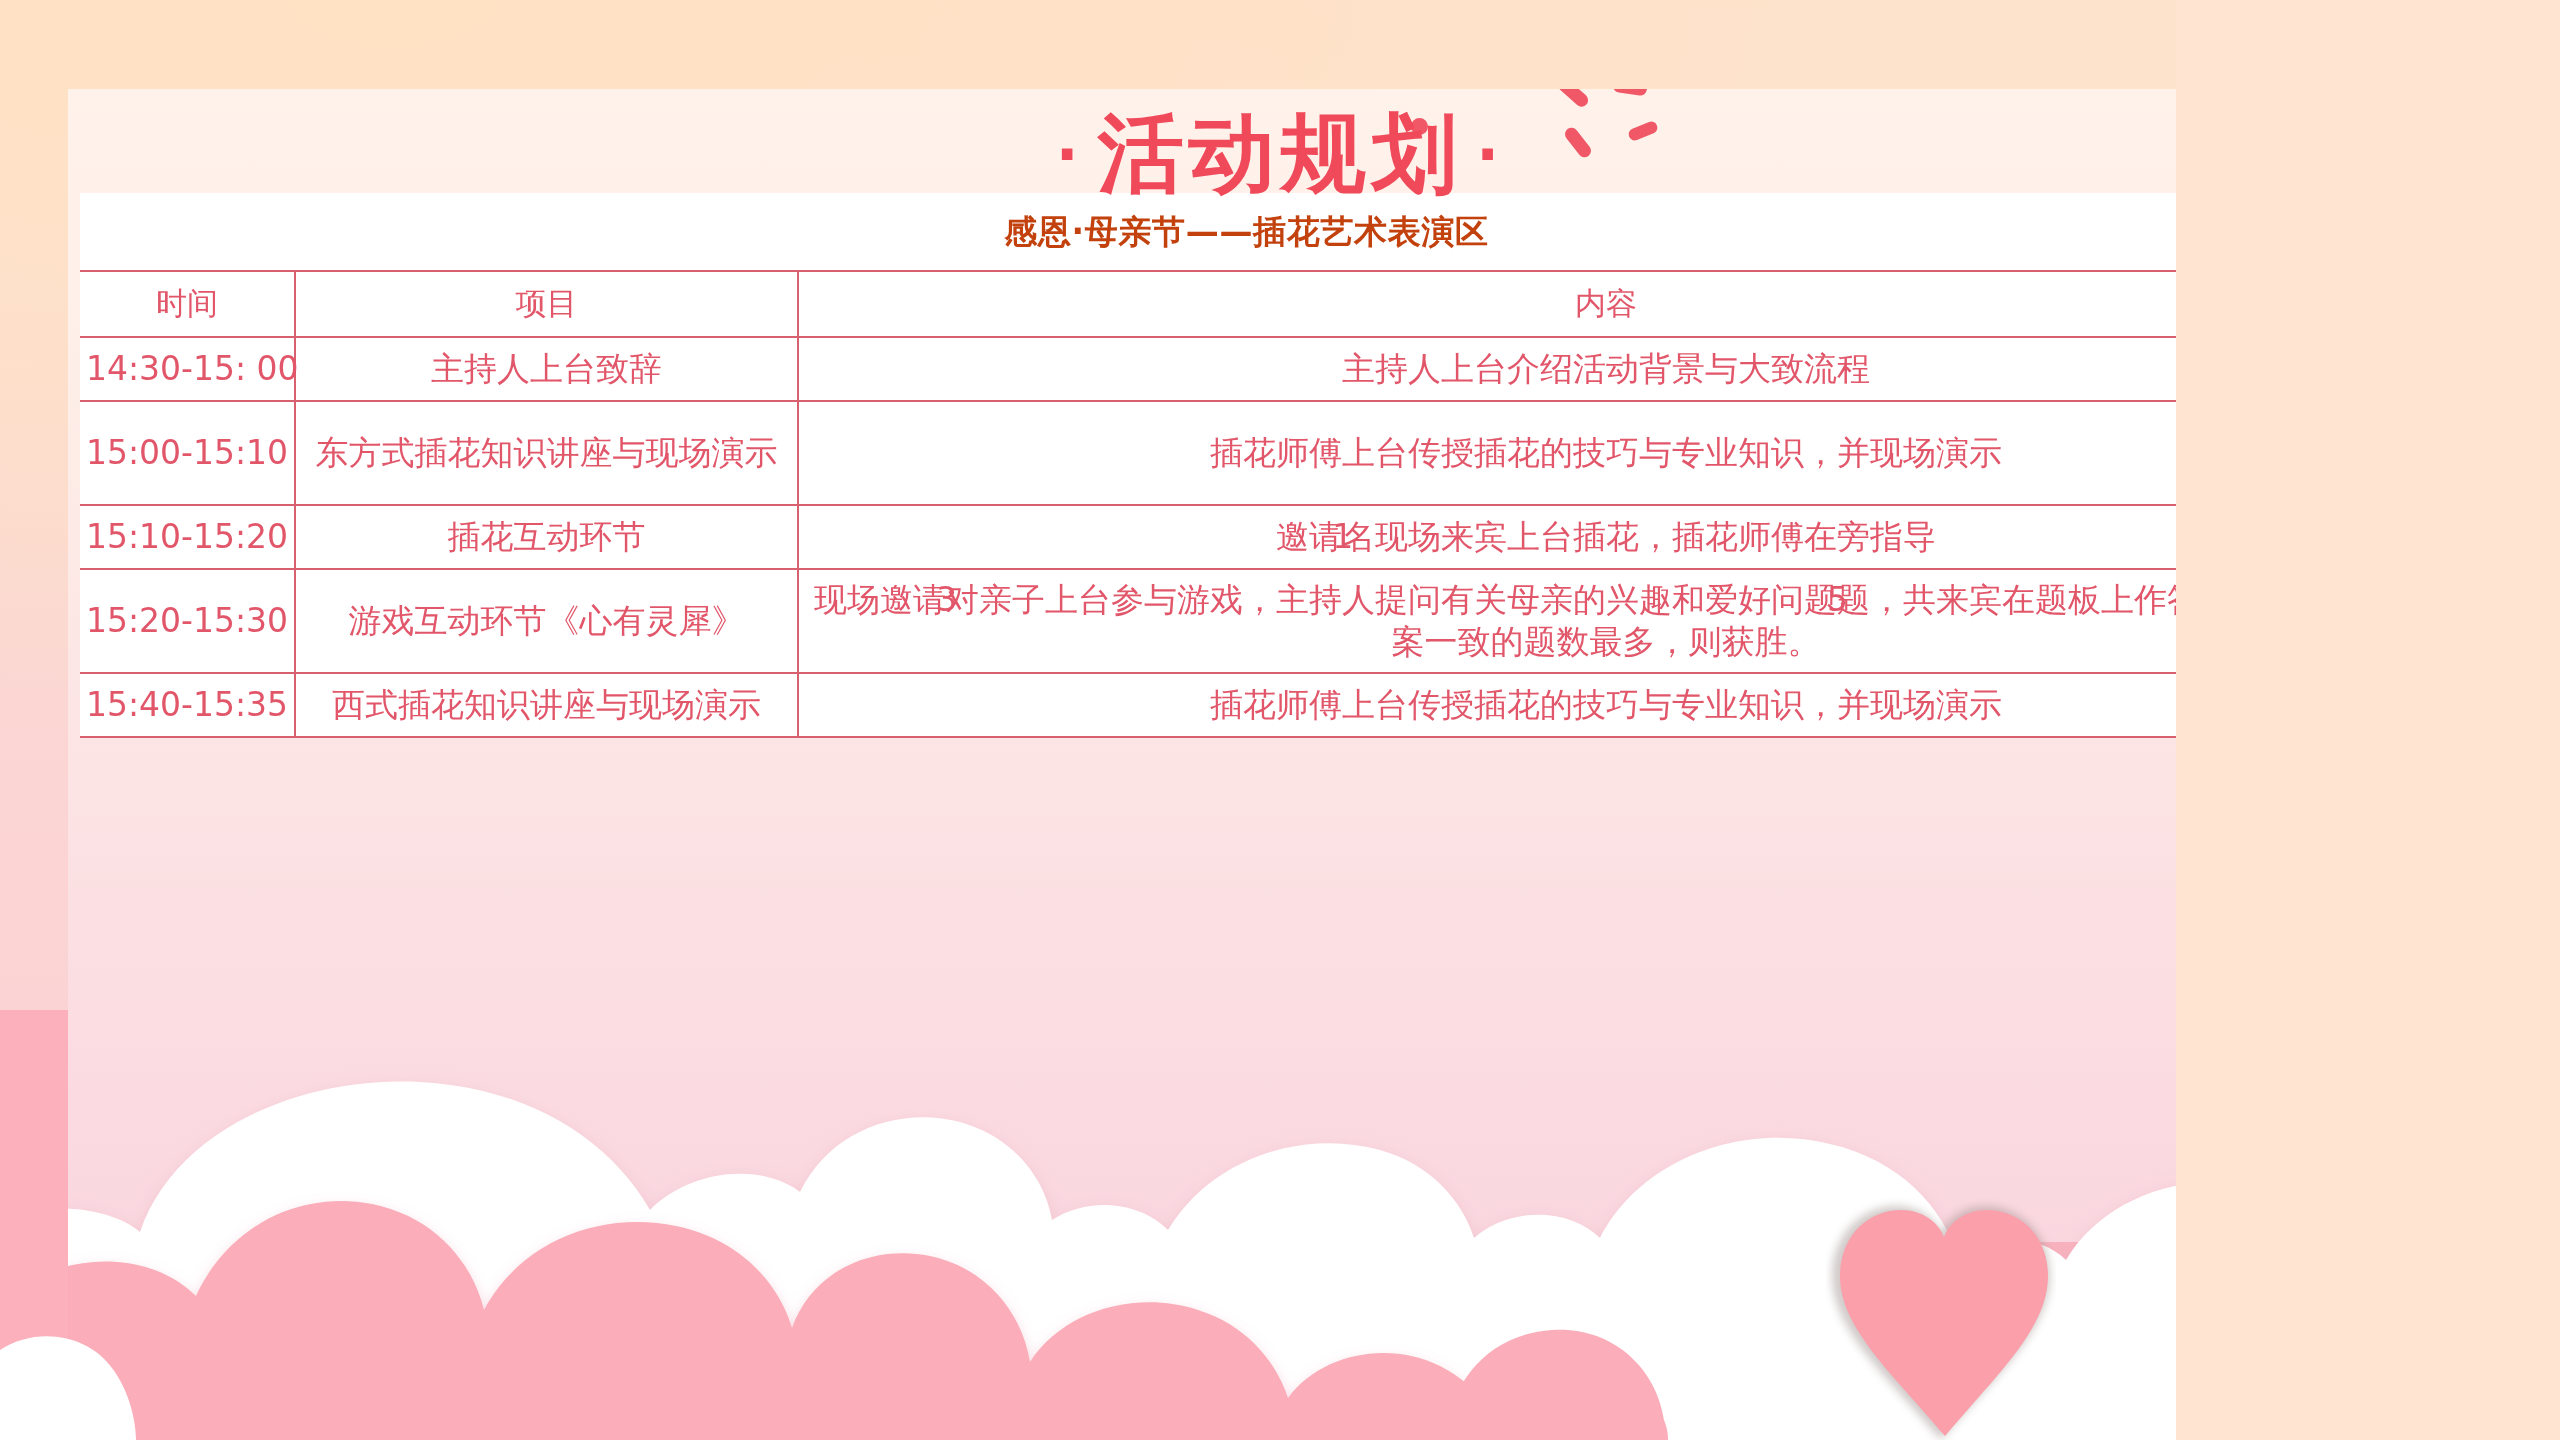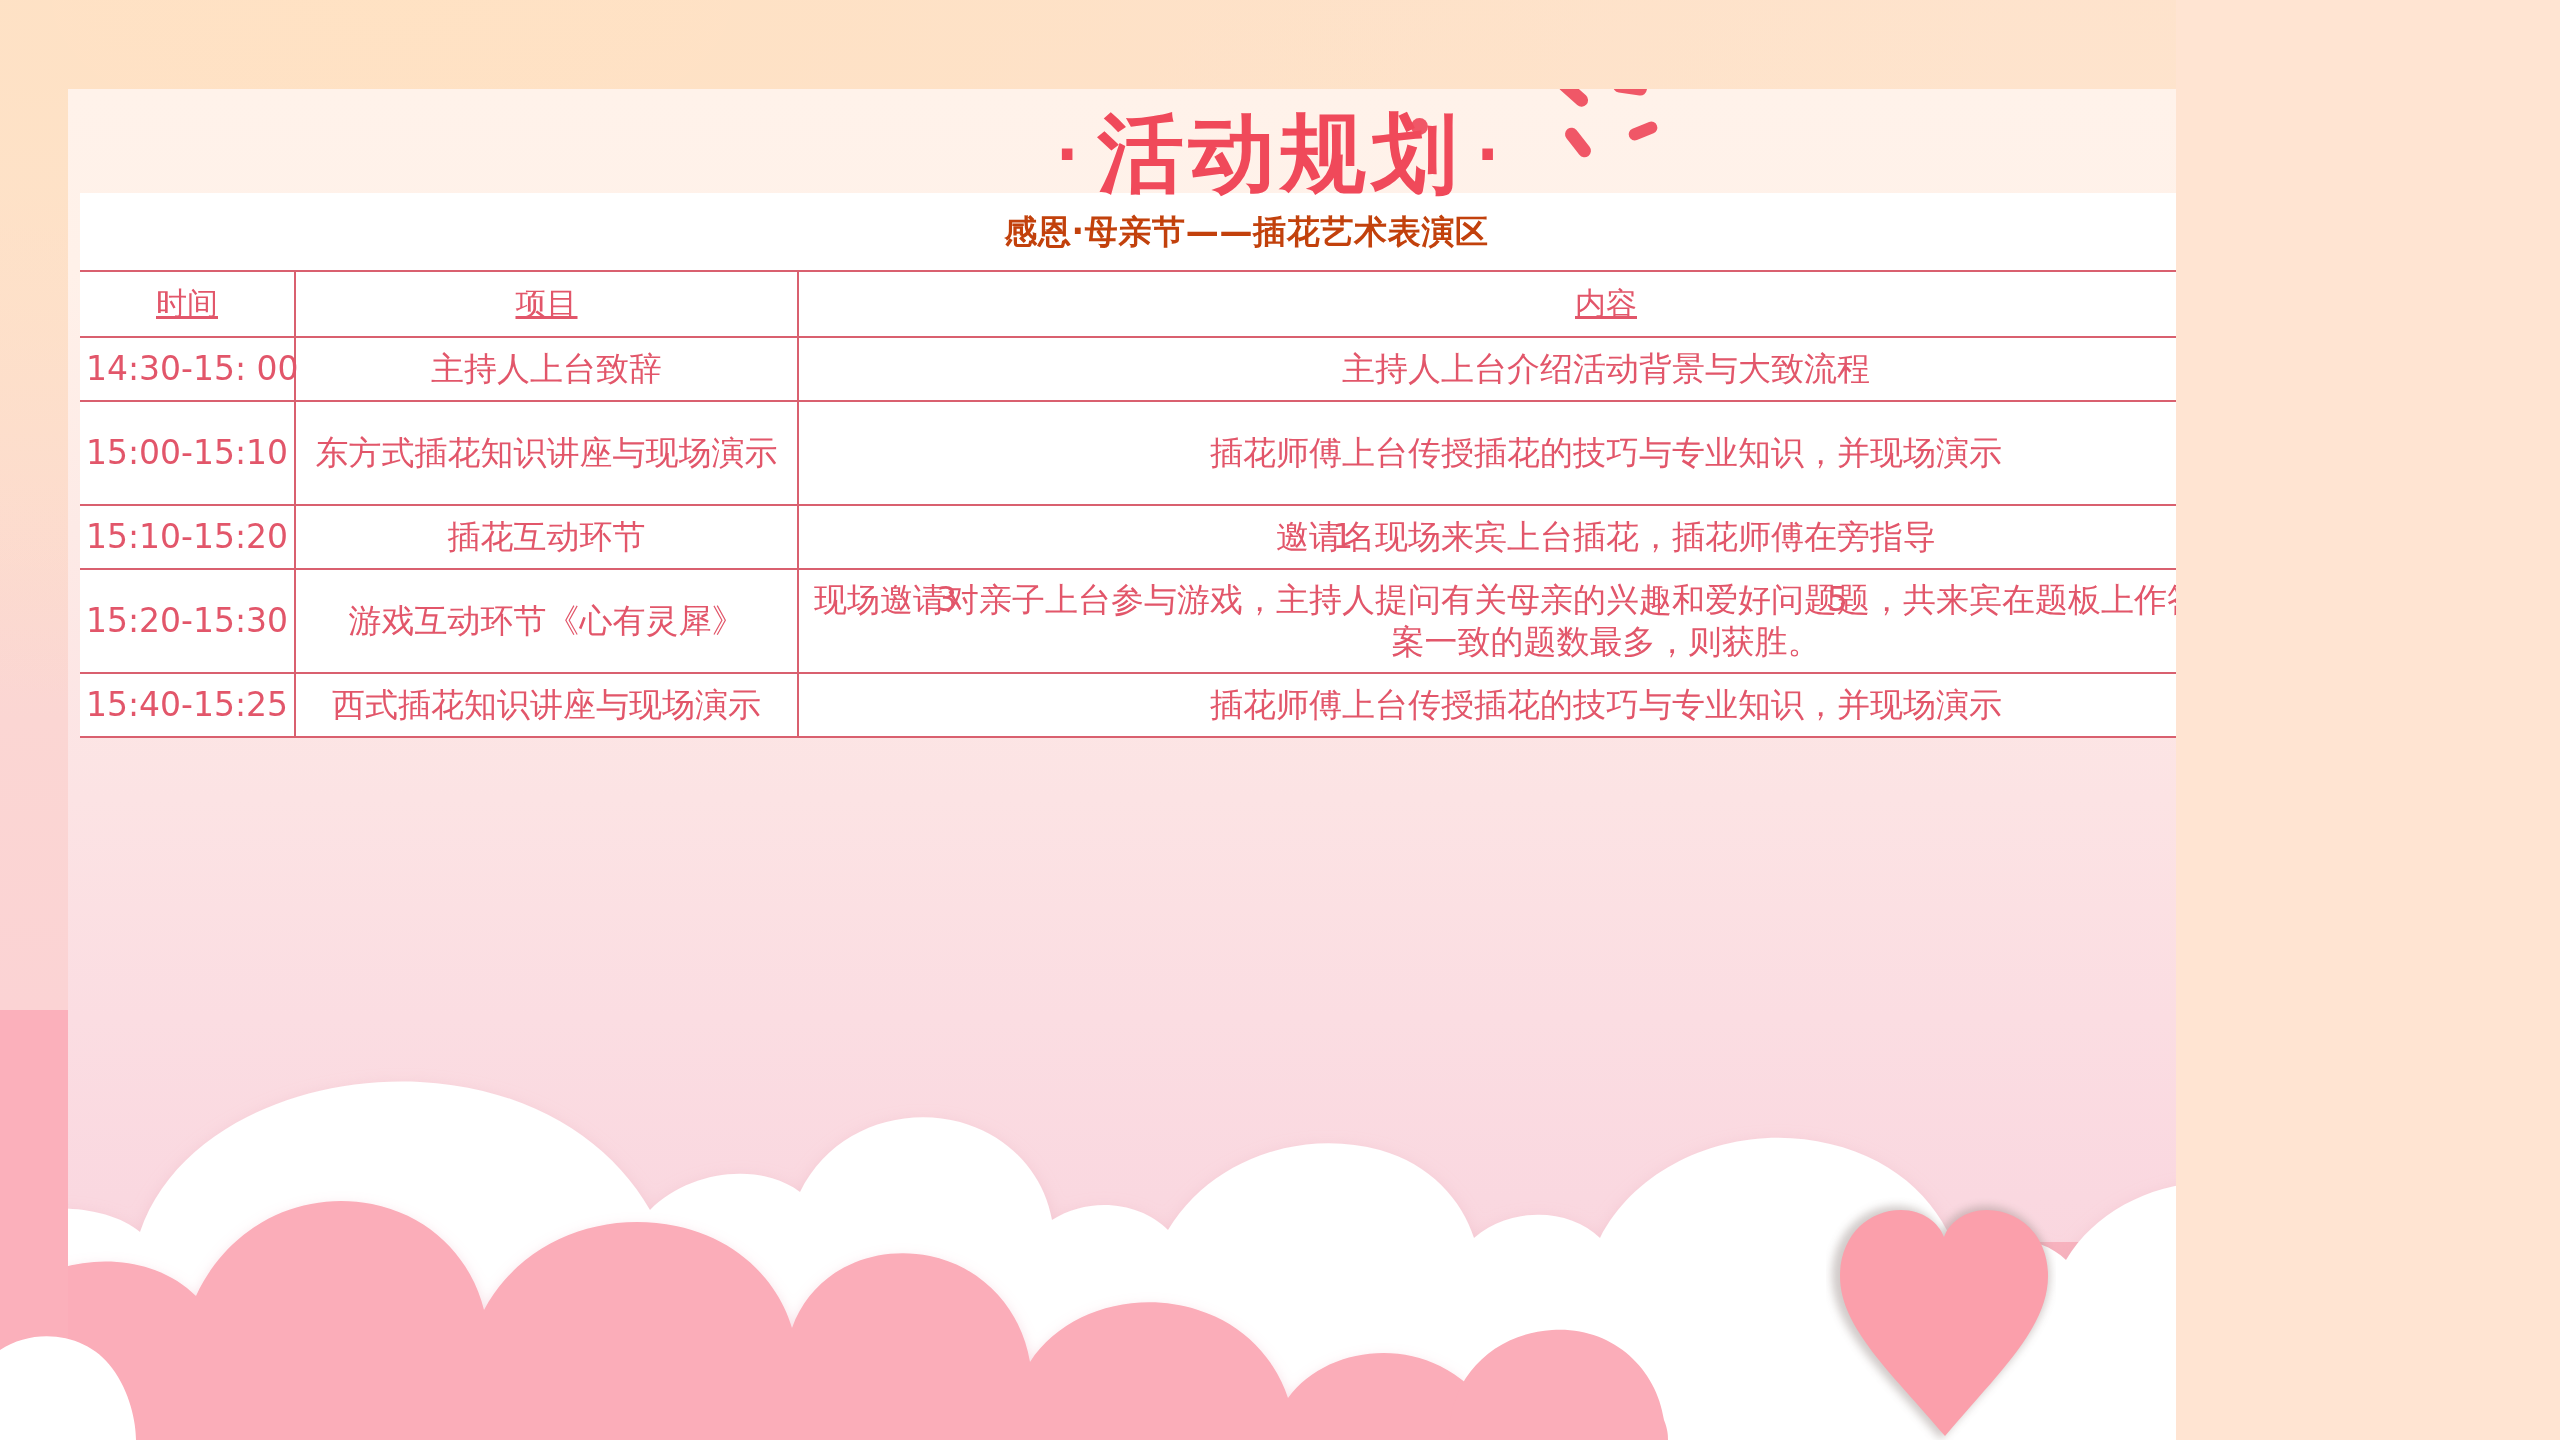--- a/index.html
+++ b/index.html
@@ -141,21 +141,20 @@
     vertical-align: middle;
     padding: 7px 6px;
     font-weight: 400;
   }
   table#schedule tr > *:first-child { border-left: none; }
   table#schedule tr > *:last-child  { border-right: none; }
 
   table#schedule th {
     font-size: 31px;
     height: 50px;
-    text-decoration: underline;
   }
   table#schedule td {
     font-size: 33px;
     line-height: 1.28;
   }
   td.time {
     font-family: "DejaVu Sans", "Liberation Sans", sans-serif;
     font-size: 28px;
     white-space: nowrap;
   }
@@ -264,21 +263,21 @@
         </tr>
 
         <tr class="r3">
           <td class="time">15:20-15:30</td>
           <td class="item">游戏互动环节《心有灵犀》</td>
           <td class="detail"><span>现场邀请</span><span class="overlap">3</span><span>对亲子上台参与游戏，主持人提问有关母亲的兴趣和爱好问题</span><span class="overlap">5</span><span>题，共来宾在题板上作答，如果亲子答案一致的题数最多，则获胜。</span></td>
         </tr>
 
 
         <tr class="r5">
-          <td class="time">15:40-15:25</td>
+          <td class="time">15:40-15:35</td>
           <td class="item">西式插花知识讲座与现场演示</td>
           <td class="detail">插花师傅上台传授插花的技巧与专业知识，并现场演示</td>
         </tr>
 
       </tbody>
     </table>
   </div>
 
   <div id="heart-wrap">
     <svg viewBox="0 0 230 250" xmlns="http://www.w3.org/2000/svg">

